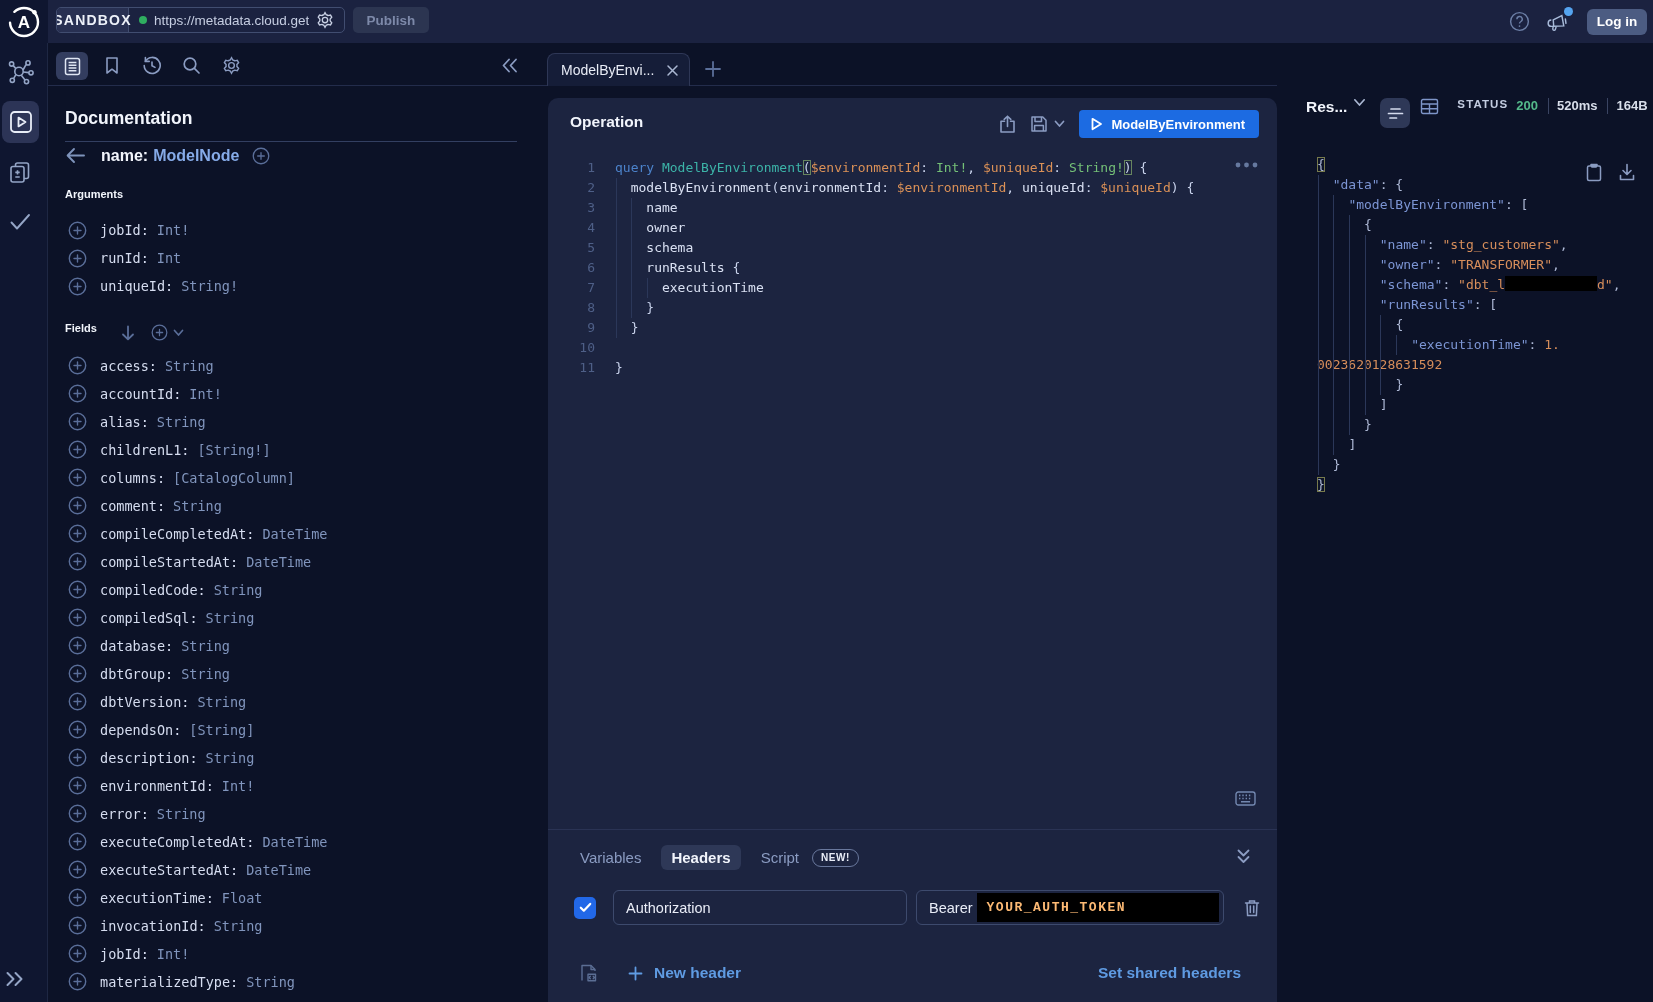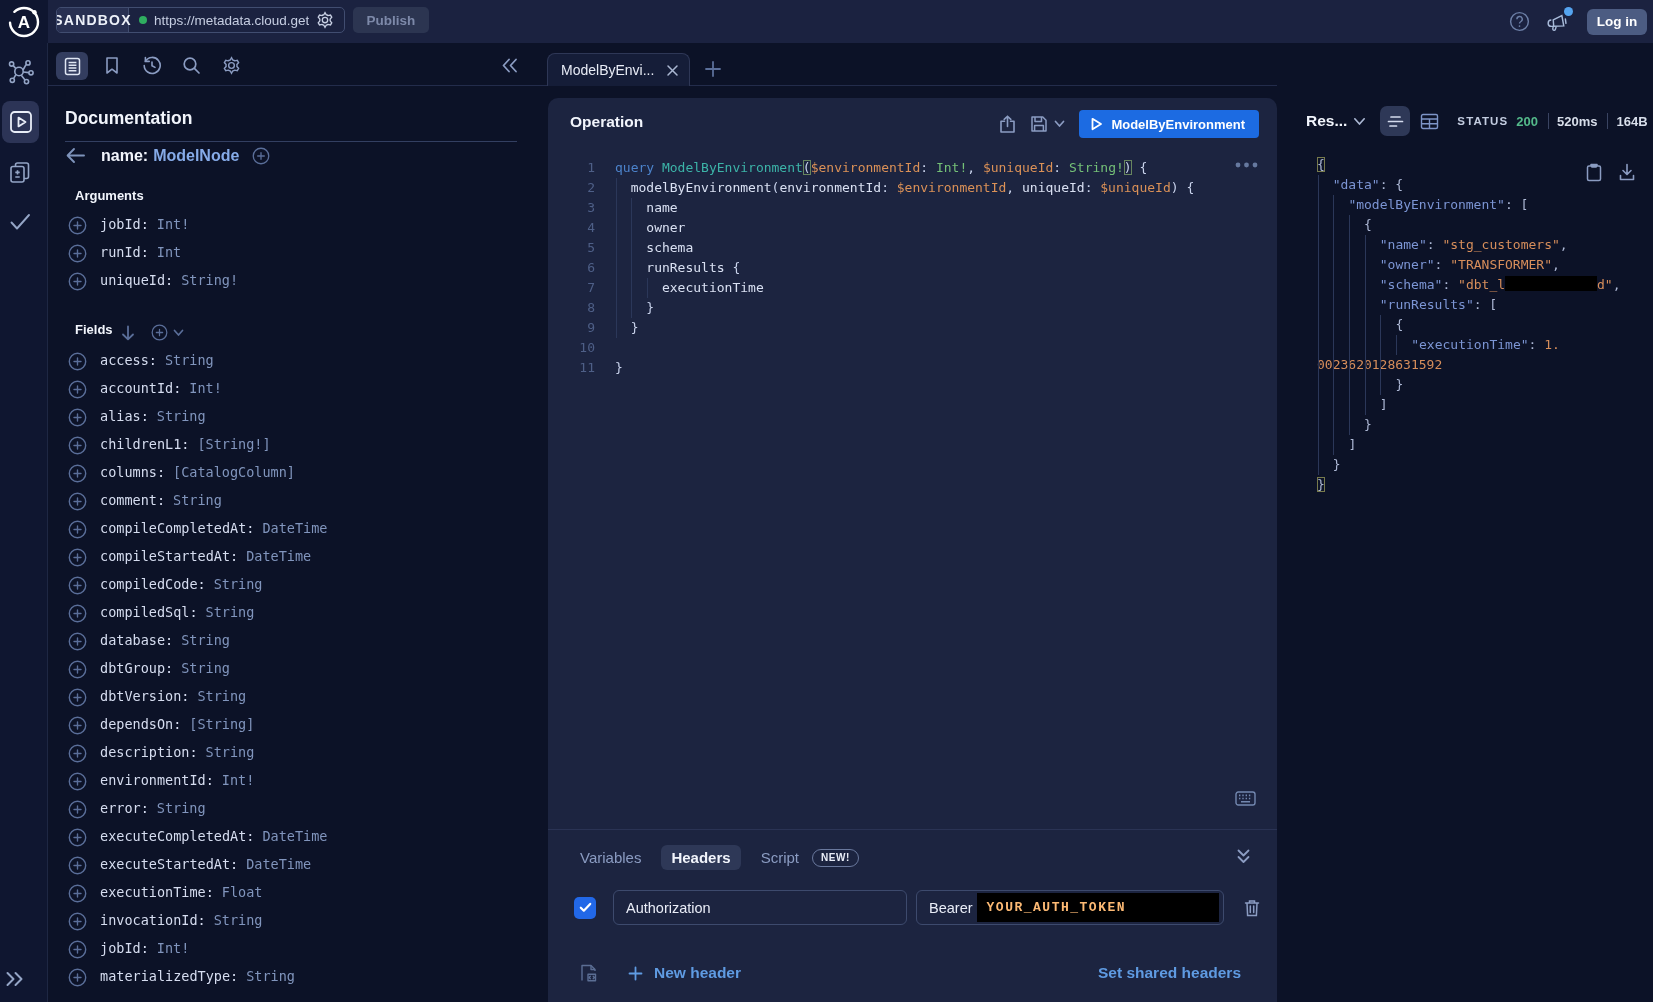--- a/index.html
+++ b/index.html
@@ -45,24 +45,24 @@
 
   
   .doc-panel { position:absolute; left:48px; top:85px; width:500px; height:917px; overflow:hidden; }
   .doc-title { position:absolute; left:17px; top:23px; font-size:17.5px; font-weight:bold; color:#F2F5FC; }
   .doc-rule { position:absolute; left:17px; top:56px; width:452px; height:1px; background:#333F61; }
   .doc-breadcrumb { position:absolute; left:17px; top:58px; height:25px; display:flex; align-items:center; }
   .doc-breadcrumb .back { color:#7E93BB; width:36px; }
   .doc-breadcrumb .crumb-name { font-size:16px; font-weight:bold; color:#F2F5FC; }
   .doc-breadcrumb .crumb-type { font-size:16px; font-weight:bold; color:#86ABE8; margin-left:5px; }
   .doc-breadcrumb .plus { margin-left:13px; color:#5A6E99; }
-  .doc-section-title { position:absolute; left:27px; font-size:13px; font-weight:bold; color:#F2F5FC; }
+  .doc-section-title { position:absolute; left:17px; font-size:11px; font-weight:bold; color:#F2F5FC; }
   .fields-tools { position:absolute; left:73px; top:239px; display:flex; align-items:center; gap:16px; color:#5A6E99; }
   .doc-list { position:absolute; left:17px; width:480px; }
-  .doc-row { height:28px; display:flex; gap:13px; }
+  .doc-row { height:28px; display:flex; align-items:center; gap:13px; }
   .doc-row .cplus { color:#5A6E99; flex:none; margin-left:3px; }
   .doc-row .fname { font-family:"DejaVu Sans Mono", monospace; font-size:13.5px; color:#D6DDF0; }
   .doc-row .ftype { font-family:"DejaVu Sans Mono", monospace; font-size:13.5px; color:#8195BD; margin-left:-5px; }
 
   
   .op-card { position:absolute; left:548px; top:98px; width:729px; height:904px; background:#1C2440; border-radius:10px 10px 0 0; }
   .op-header { position:absolute; left:0; top:0; width:729px; height:52px; }
   .op-title { position:absolute; left:22px; top:15px; font-size:15.5px; font-weight:bold; color:#F2F5FC; }
   .op-actions { position:absolute; right:18px; top:12px; display:flex; align-items:center; gap:14px; }
   .run-btn { height:28px; background:#1C6BE2; border-radius:4px; display:flex; align-items:center; gap:8px; padding:0 14px 0 11px; color:#FFFFFF; }
@@ -99,21 +99,21 @@
   .redact-token { margin-left:4px; background:#000000; height:29px; flex:1; display:flex; align-items:center; padding-left:10px; }
   .redact-token span { font-family:Liberation Mono, monospace; font-size:13px; font-weight:bold; letter-spacing:1.5px; color:#fdba74; }
   .hdr-trash { margin-left:20px; color:#8B9CC2; }
   .hdr-footer { position:absolute; left:32px; right:36px; top:866px; display:flex; align-items:center; }
   .env-icon { color:#5B6E94; }
   .new-header-btn { display:flex; align-items:center; gap:11px; margin-left:31px; color:#5F9BE2; font-size:15.5px; font-weight:bold; }
   .shared-headers-btn { margin-left:auto; color:#5F9BE2; font-size:15.5px; font-weight:bold; }
 
   
   .resp-panel { position:absolute; left:1290px; top:98px; width:363px; height:904px; }
-  .resp-header { position:absolute; left:0; top:0; width:363px; height:46px; display:flex; align-items:center; }
+  .resp-header { position:absolute; left:0; top:0; width:363px; height:46px; display:flex; }
   .resp-title { font-size:15.5px; font-weight:bold; color:#F2F5FC; margin-left:16px; }
   .resp-chevron { color:#AAB7D2; margin-left:6px; }
   .resp-tile { width:30px; height:30px; border-radius:7px; background:#2E3857; color:#D5DCEE; display:flex; align-items:center; justify-content:center; margin-left:14px; }
   .resp-table-icon { color:#7E95C8; margin-left:10px; }
   .status-label { font-size:11.5px; font-weight:bold; letter-spacing:1.1px; color:#C3CCE0; margin-left:18px; }
   .status-code { font-size:13px; font-weight:bold; color:#54B98A; margin-left:8px; }
   .resp-sep { width:1px; height:16px; background:#3A4462; margin-left:10px; }
   .resp-metric { font-size:13px; font-weight:bold; color:#D8DEEA; margin-left:8px; }
   .json { position:absolute; left:27px; top:57px; width:330px; font-family:"DejaVu Sans Mono", monospace; font-size:13px; line-height:20px; white-space:pre; }
   .json .key { color:#7C95D4; }

